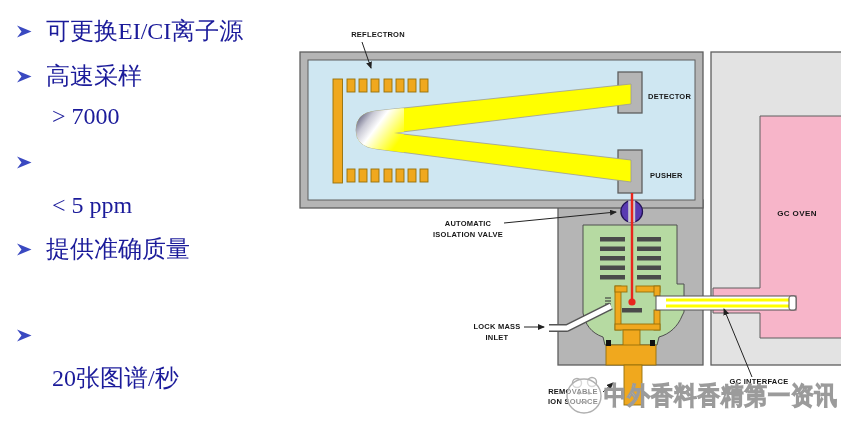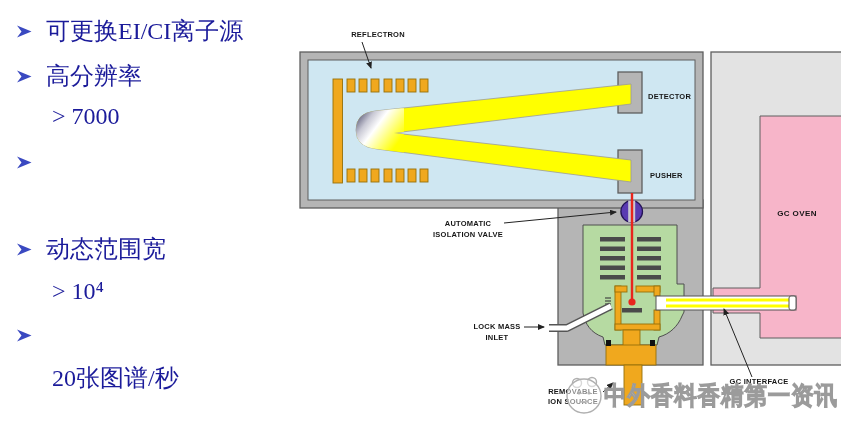--- a/index.html
+++ b/index.html
@@ -46,42 +46,42 @@
           </svg>
         </span>
       <span class="feat-text">可更换EI/CI离子源</span>
     </div>
     <div class="feat" style="top:61px">
       <span class="bullet">
           <svg width="17" height="15" viewBox="0 0 17 15">
             <path d="M1,1.5 L15.5,7.5 L1,13.5 L5.5,7.5 Z" fill="var(--bullet-blue)"></path>
           </svg>
         </span>
-      <span class="feat-text">高分辨率</span>
+      <span class="feat-text">高速采样</span>
     </div>
     <div class="feat sub" style="top:101px">
       <span class="feat-text">&gt; 7000</span>
     </div>
     <div class="feat" style="top:147px">
       <span class="bullet">
           <svg width="17" height="15" viewBox="0 0 17 15">
             <path d="M1,1.5 L15.5,7.5 L1,13.5 L5.5,7.5 Z" fill="var(--bullet-blue)"></path>
           </svg>
         </span>
     </div>
+    <div class="feat sub" style="top:190px">
+      <span class="feat-text">&lt; 5 ppm</span>
+    </div>
     <div class="feat" style="top:234px">
       <span class="bullet">
           <svg width="17" height="15" viewBox="0 0 17 15">
             <path d="M1,1.5 L15.5,7.5 L1,13.5 L5.5,7.5 Z" fill="var(--bullet-blue)"></path>
           </svg>
         </span>
-      <span class="feat-text">动态范围宽</span>
-    </div>
-    <div class="feat sub" style="top:276px">
-      <span class="feat-text">&gt; 10⁴</span>
+      <span class="feat-text">提供准确质量</span>
     </div>
     <div class="feat" style="top:320px">
       <span class="bullet">
           <svg width="17" height="15" viewBox="0 0 17 15">
             <path d="M1,1.5 L15.5,7.5 L1,13.5 L5.5,7.5 Z" fill="var(--bullet-blue)"></path>
           </svg>
         </span>
     </div>
     <div class="feat sub" style="top:363px">
       <span class="feat-text">20张图谱/秒</span>

